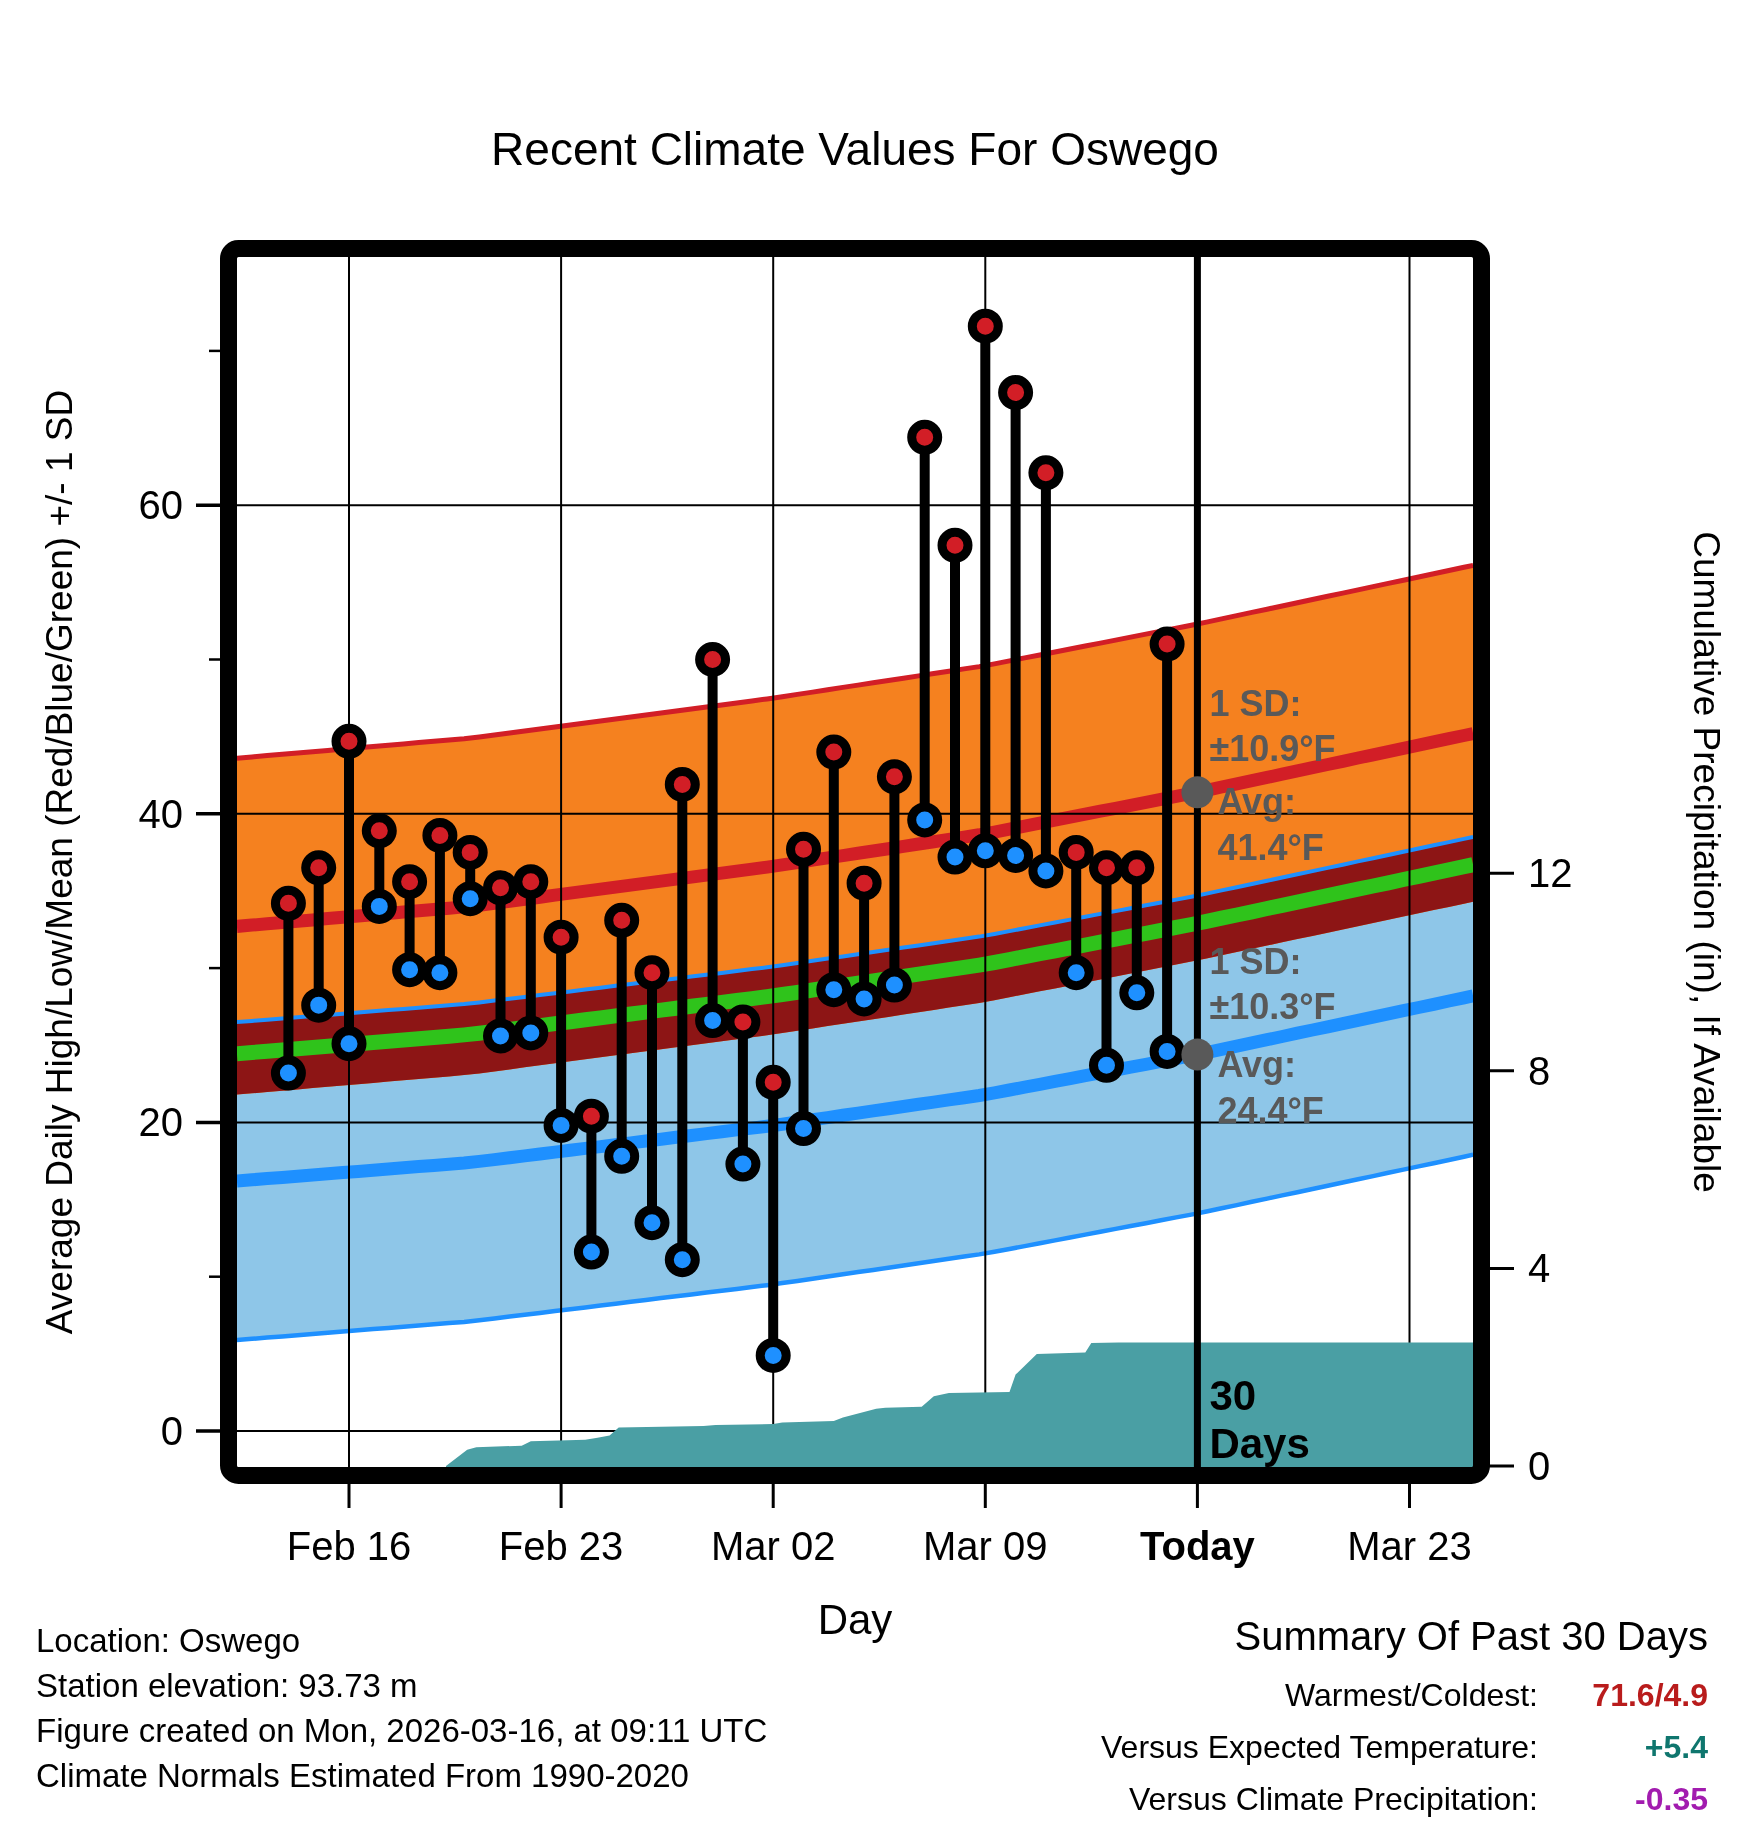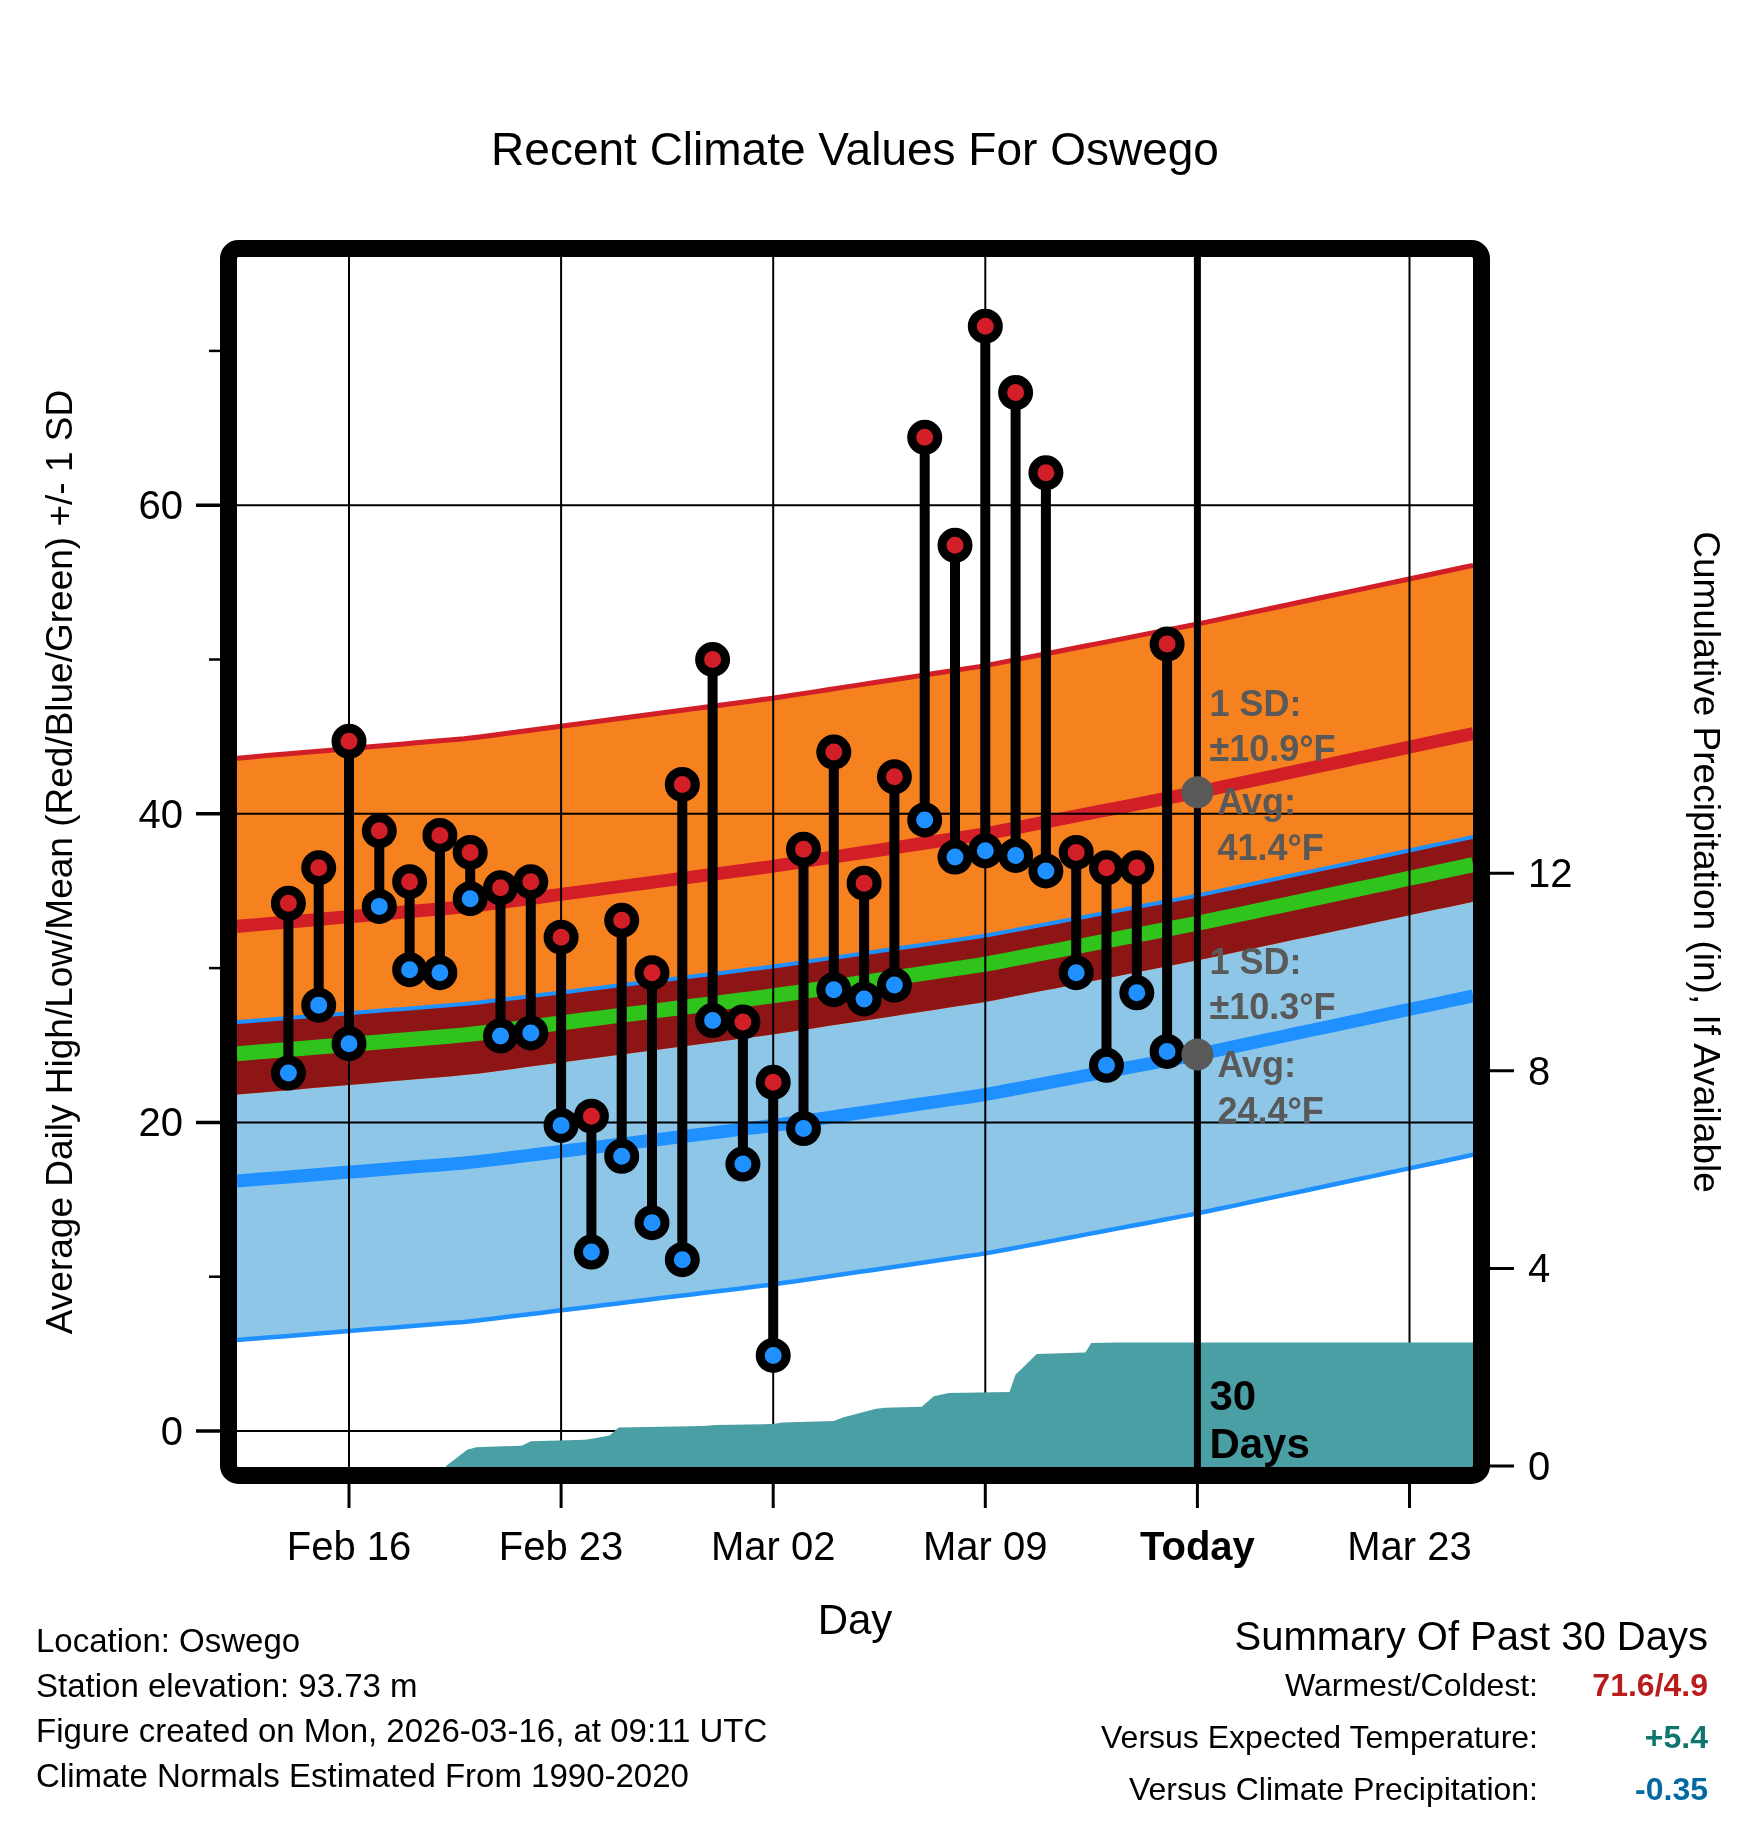--- a/index.html
+++ b/index.html
@@ -1,26 +1,26 @@
 <!DOCTYPE html>
 <html><head>
 <meta charset="utf-8">
 <style>
   html,body{margin:0;padding:0;background:#ffffff;}
   body{width:1748px;height:1828px;position:relative;font-family:"Liberation Sans",sans-serif;overflow:hidden;}
   #chart-svg{position:absolute;left:0;top:0;}
   .footer-left{position:absolute;left:36px;top:1618px;font-size:33px;color:#000;line-height:45px;}
   .summary{position:absolute;right:40px;top:1614px;text-align:right;color:#000;}
-  .summary .sum-title{font-size:40px;}
+  .summary .sum-title{font-size:40px;margin-bottom:10px;}
   .summary .sum-row{font-size:32px;line-height:52px;display:flex;justify-content:flex-end;align-items:baseline;}
   .summary .sum-label{}
   .summary .sum-value{display:inline-block;min-width:170px;text-align:right;font-weight:bold;}
   .val-bold{color:#b91c1c;}
   .val-red{color:#0f766e;}
-  .val-brown{color:#0369a1;}
+  .val-brown{color:#a21caf;}
 </style>
 </head>
 <body>
 
 <svg id="chart-svg" width="1748" height="1828" viewBox="0 0 1748 1828">
     <defs>
       <clipPath id="plotclip">
         <rect x="237" y="257" width="1236" height="1210"></rect>
       </clipPath>
     </defs>

